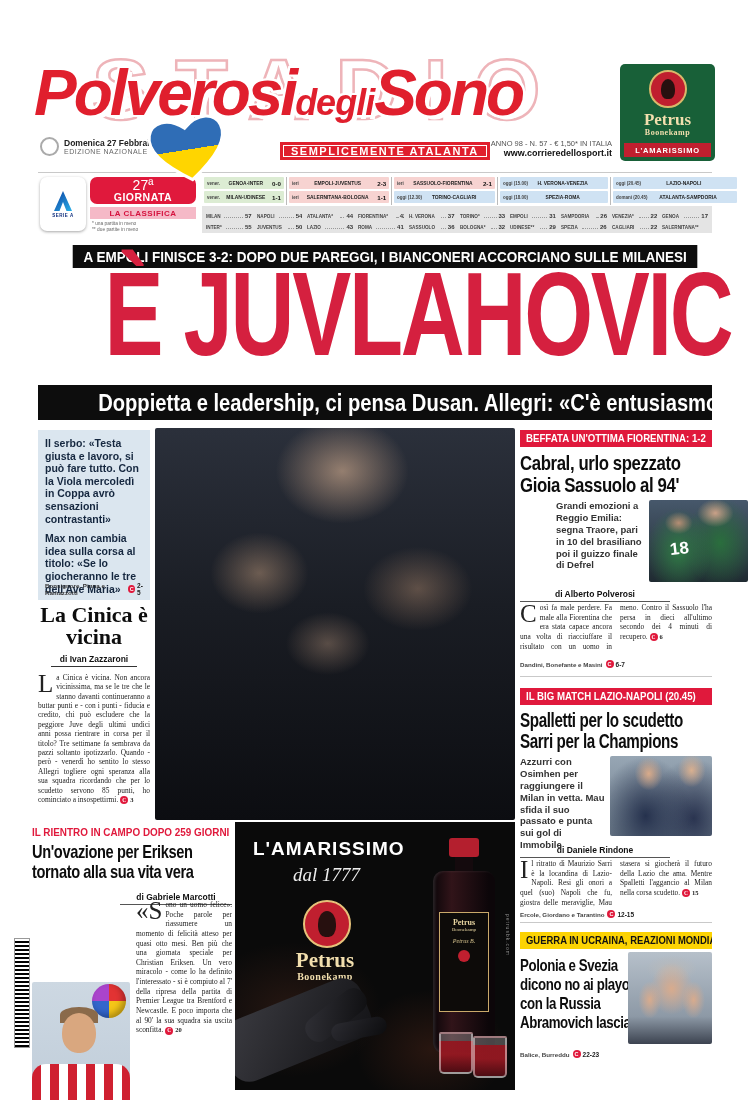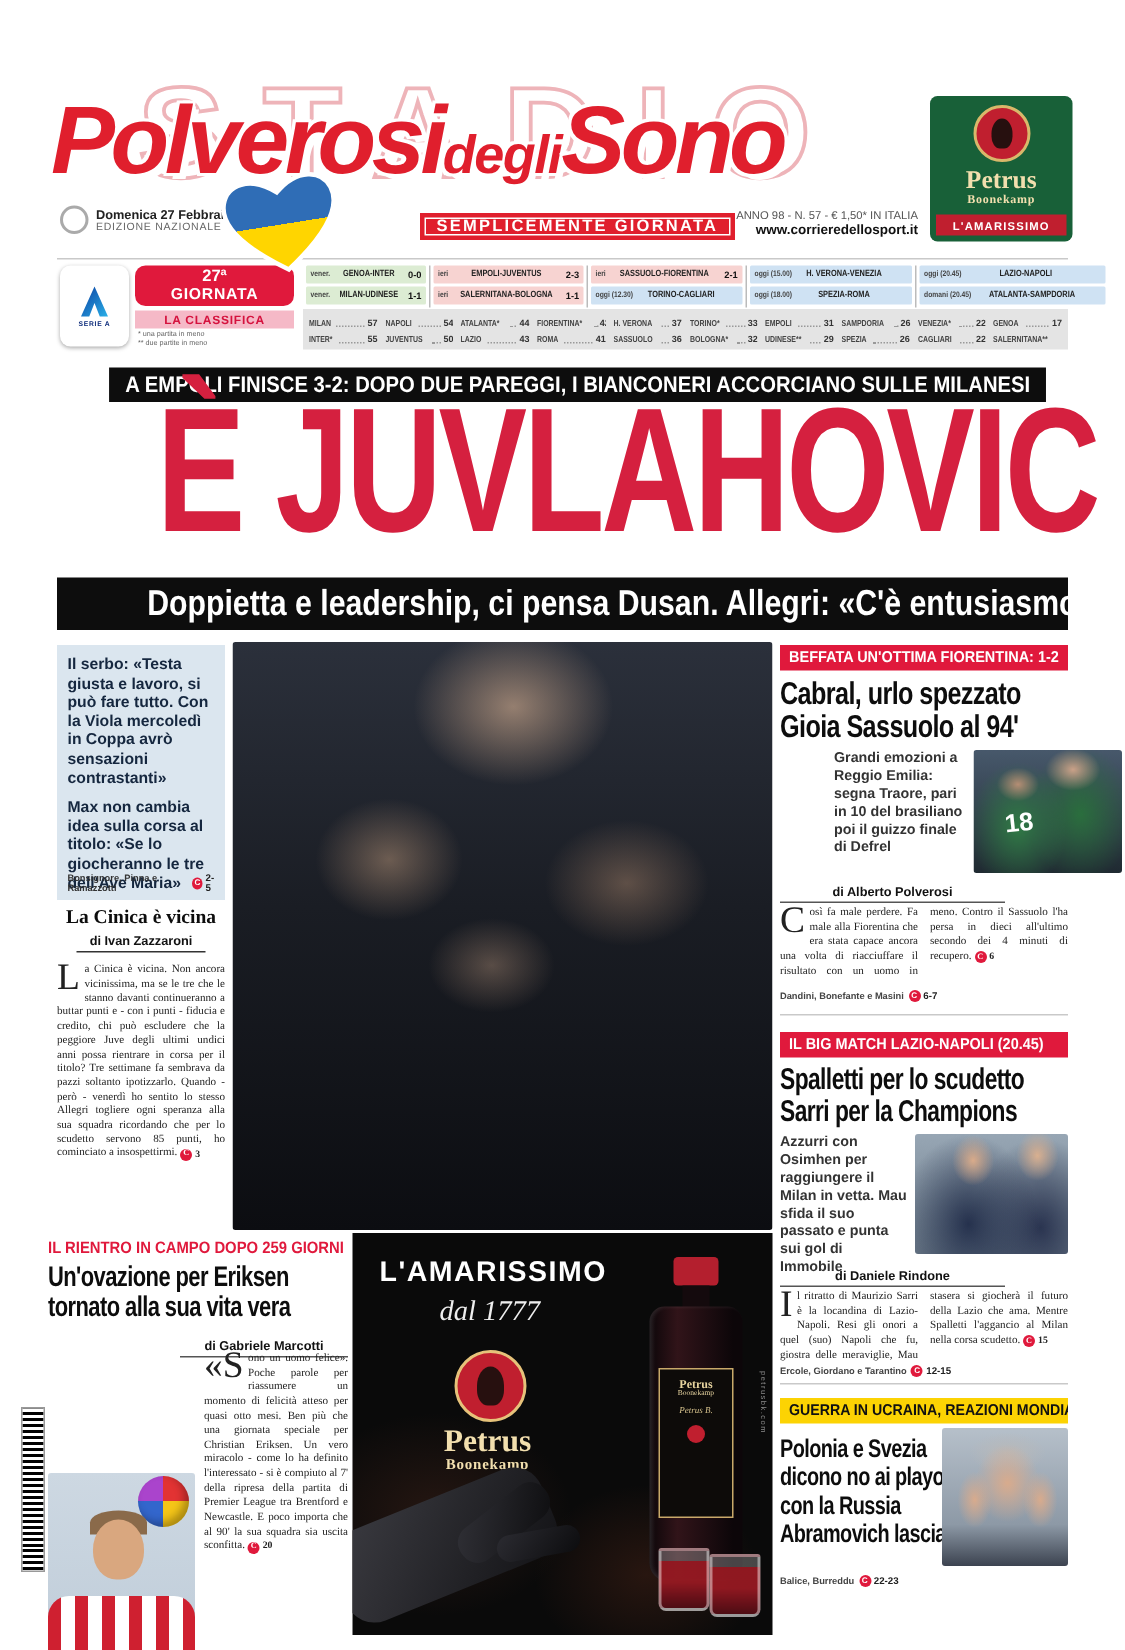--- a/index.html
+++ b/index.html
@@ -37,21 +37,21 @@
   .petrus .band{position:absolute;left:4px;right:4px;bottom:4px;height:14px;background:#c01f2f;color:#fff;
           font-size:7.5px;font-weight:700;letter-spacing:.8px;display:flex;align-items:center;justify-content:center;}
   .rule{left:38px;right:38px;top:172px;border-top:1px solid #c9c9c9;}
 
   
   .league-card{left:40px;top:177px;width:46px;height:54px;background:#fff;border-radius:7px;
           box-shadow:0 1px 3px rgba(0,0,0,.35);display:flex;flex-direction:column;align-items:center;justify-content:center;z-index:2;}
   .league-card .txt{font-size:4.5px;font-weight:700;color:#0b2a7a;letter-spacing:.5px;margin-top:1px;}
   .round-pill{left:90px;top:177px;width:106px;height:27px;background:#e0193c;border-radius:7px;color:#fff;
           display:flex;flex-direction:column;align-items:center;justify-content:center;line-height:1.05;}
-  .round-pill .r1{font-size:11px;font-weight:700;}
+  .round-pill .r1{font-size:14px;font-weight:400;}
   .round-pill .r2{font-size:10.5px;font-weight:700;letter-spacing:.5px;}
   .cls-pill{left:90px;top:207px;width:106px;height:12px;background:#f5b9c7;color:#d5123e;font-size:8px;
           font-weight:700;display:flex;align-items:center;justify-content:center;letter-spacing:.5px;}
   .legend{left:92px;top:221px;font-size:4.8px;color:#666;line-height:1.3;}
   .fixtures{left:202px;top:177px;width:510px;display:flex;gap:0;}
   .fx-col{flex:1;padding:0 2px;border-left:1px solid #bbb;}
   .fx-col:first-child{border-left:none;}
   .fx-cell{height:12px;margin-bottom:2px;border-radius:1px;display:flex;align-items:center;padding:0 3px;overflow:hidden;}
   .fx-tag{font-size:5.3px;font-weight:700;color:#444;white-space:nowrap;transform:scaleX(.85);transform-origin:0 50%;}
   .fx-match{flex:1;text-align:center;font-size:6px;font-weight:700;color:#222;white-space:nowrap;
@@ -80,21 +80,21 @@
   .quotebox{left:38px;top:430px;width:112px;height:170px;background:#dbe6ef;box-sizing:border-box;padding:7px 7px;}
   .quotebox p{margin:0 0 7px 0;font-size:10.5px;line-height:1.2;font-weight:700;color:#15273f;}
   .qb-byline{position:absolute;left:7px;right:5px;bottom:4px;font-size:6.2px;font-weight:700;color:#333;
             display:flex;align-items:center;gap:2px;}
   .pref{display:inline-flex;align-items:center;gap:2px;}
   .pref i{width:8px;height:8px;border-radius:50%;background:#e0193c;color:#fff;font-style:normal;font-size:5.5px;
             font-weight:700;display:inline-flex;align-items:center;justify-content:center;}
   .pref i::before{content:"C";}
   .pref b{font-size:6.5px;color:#222;}
   .cinica{left:38px;top:604px;width:112px;}
-  .cin-title{font-family:"Liberation Serif",serif;font-weight:700;font-size:13px;line-height:1.02;text-align:center;color:#0d0d0d;}
+  .cin-title{font-family:"Liberation Serif",serif;font-weight:700;font-size:22px;line-height:1.02;text-align:center;color:#0d0d0d;}
   .cin-byline{margin:5px auto 0;text-align:center;font-size:8.5px;font-weight:700;border-bottom:1px solid #333;
             padding-bottom:2px;width:86px;}
   .cin-body{margin-top:6px;font-family:"Liberation Serif",serif;font-size:7.4px;line-height:1.27;color:#222;
             text-align:justify;height:152px;overflow:hidden;}
   .dropcap::first-letter{float:left;font-size:25px;line-height:20px;padding:1px 3px 0 0;}
   .endref{display:inline-flex;vertical-align:baseline;}
 
   
   .main-photo{left:155px;top:428px;width:360px;height:392px;border-radius:2px;
      background:
@@ -213,21 +213,21 @@
     <svg width="84" height="72" viewBox="0 0 84 72">
       <defs>
           <linearGradient id="ua" x1="0" y1="0" x2="0" y2="1">
         <stop offset="0.5" stop-color="#2f6db6"></stop>
             <stop offset="0.5" stop-color="#ffd500"></stop>
       </linearGradient>
         </defs>
       <path d="M42 68 C10 46 2 30 6 18 C10 6 26 2 42 16 C58 2 74 6 78 18 C82 30 74 46 42 68 Z" fill="url(#ua)" stroke="#fff" stroke-width="3"></path>
     </svg>
   </div>
-  <div class="abs tagline">SEMPLICEMENTE GIORNATA</div>
+  <div class="abs tagline">SEMPLICEMENTE ATALANTA</div>
   <div class="abs issue">
     <div class="l1">ANNO 98 - N. 57 - € 1,50* IN ITALIA</div>
     <div class="l2">www.corrieredellosport.it</div>
   </div>
   <div class="abs petrus">
     <div class="disc">
         <div class="fig"></div>
       </div>
     <div class="b1">Petrus</div>
     <div class="b2">Boonekamp</div>

